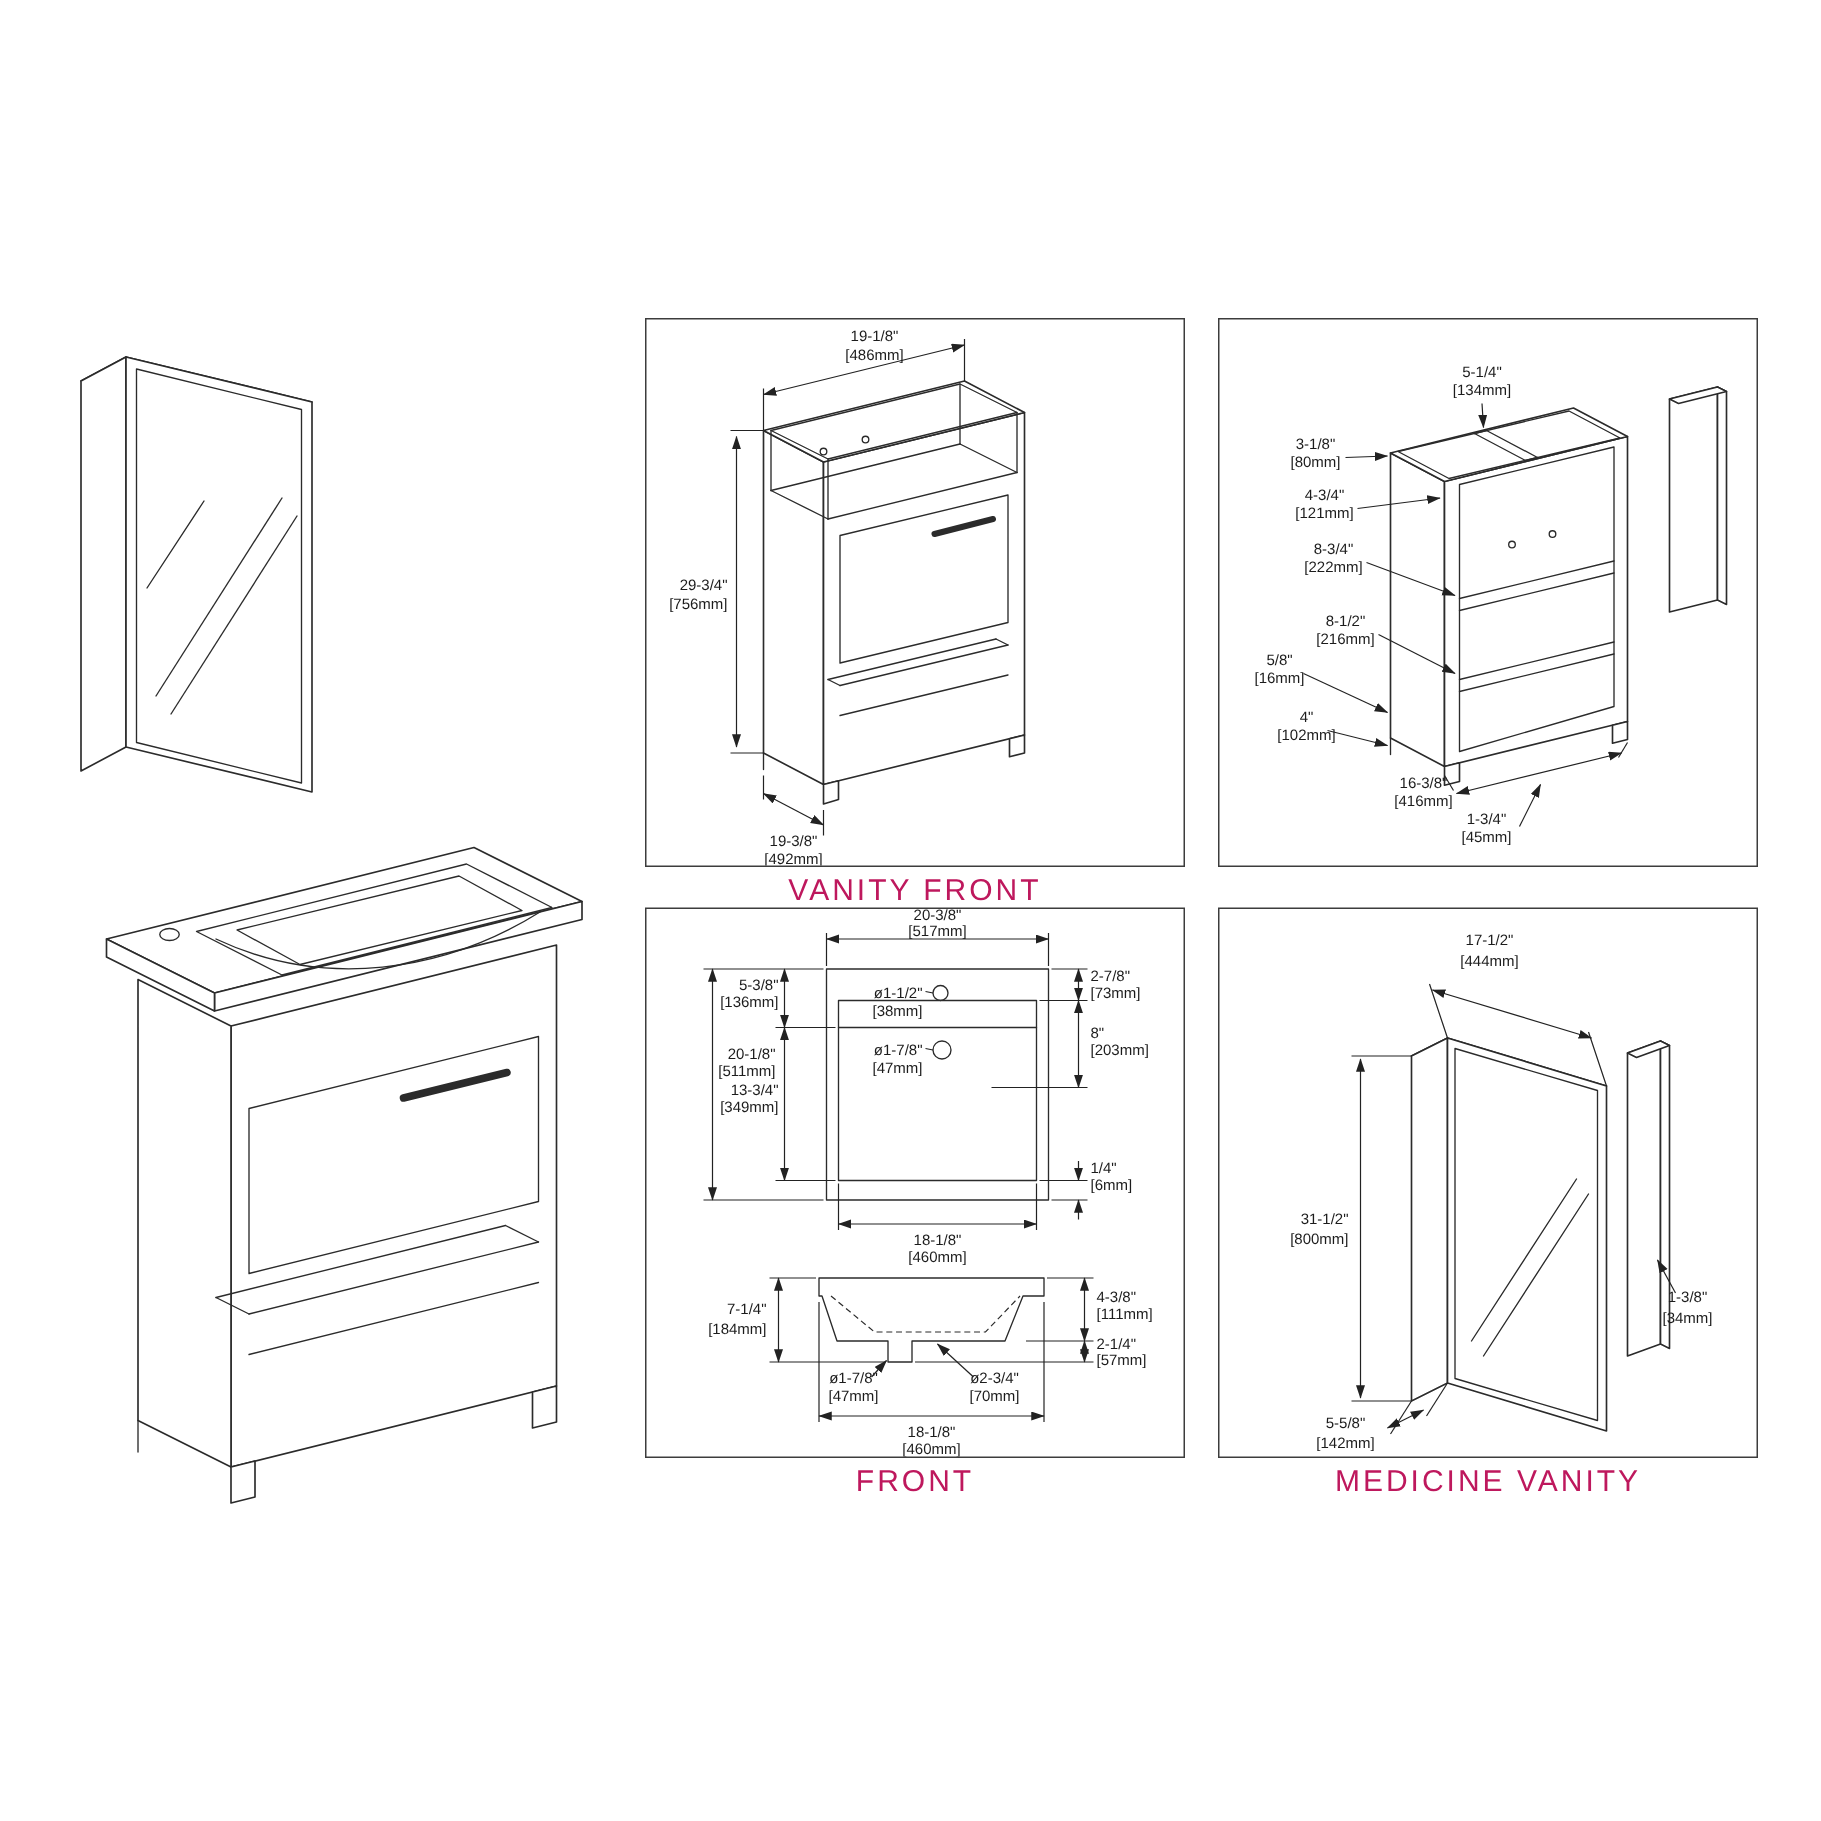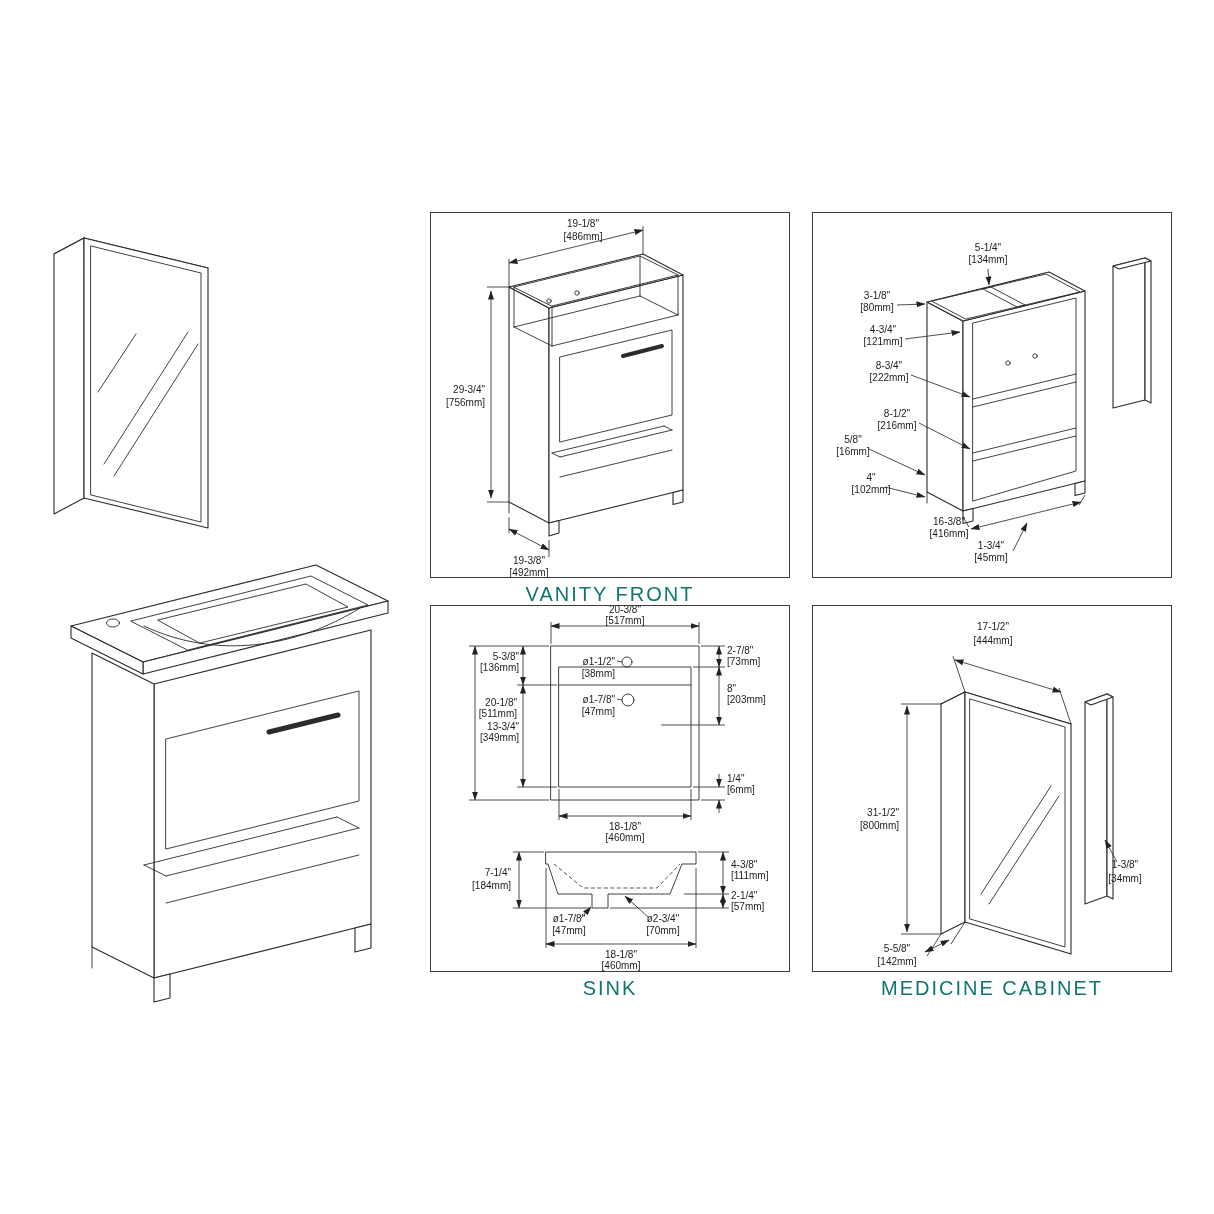--- a/index.html
+++ b/index.html
@@ -2,21 +2,21 @@
 <html><head>
 <meta charset="utf-8">
 <style>
   *{margin:0;padding:0;box-sizing:border-box}
   html,body{background:#fff}
   body{width:1214px;height:1214px;font-family:"Liberation Sans",sans-serif}
   .canvas{position:relative;width:1214px;height:1214px;background:#fff;overflow:hidden}
   .fig{position:absolute}
   .panel{position:absolute;border:1px solid #3c3c3c;background:#fff}
   .panel svg{display:block}
-  .panel-title{position:absolute;text-align:center;font-size:20px;letter-spacing:2px;color:#0f766e;font-weight:500}
+  .panel-title{position:absolute;text-align:center;font-size:20px;letter-spacing:2px;color:#be185d;font-weight:500}
   text.dim{font-family:"Liberation Sans",sans-serif;font-size:10px;fill:#1c1c1c}
   .fc{stroke:#2b2b2b;stroke-width:1.1;fill:#ffffff;stroke-linejoin:round}
   .ln{stroke:#2b2b2b;stroke-width:0.9;fill:none;stroke-linejoin:round;stroke-linecap:round}
   .hndl{stroke:#2b2b2b;stroke-width:4;fill:none;stroke-linecap:round}
   .hndl2{stroke:#2b2b2b;stroke-width:5;fill:none;stroke-linecap:round}
   .dimln{stroke:#222;stroke-width:0.8;fill:none}
   .dash{stroke:#2b2b2b;stroke-width:0.8;fill:none;stroke-dasharray:4 2.5}
 </style>
 </head>
 <body>
@@ -290,21 +290,21 @@
         <line class="dimln" x1="218" y1="312" x2="194" y2="290" marker-end="url(#arr3)"></line>
 
         <line class="dimln" x1="115" y1="262" x2="115" y2="342"></line>
         <line class="dimln" x1="265" y1="262" x2="265" y2="342"></line>
         <line class="dimln" x1="115" y1="338" x2="265" y2="338" marker-start="url(#arr3)" marker-end="url(#arr3)"></line>
         <text class="dim" x="190" y="352" text-anchor="middle">18-1/8"</text>
         <text class="dim" x="190" y="363" text-anchor="middle">[460mm]</text>
       </g>
     </svg>
   </div>
-  <div class="panel-title" style="left:430px;top:977px;width:360px">SINK</div>
+  <div class="panel-title" style="left:430px;top:977px;width:360px">FRONT</div>
 
   <div class="panel" style="left:812px;top:605px;width:360px;height:367px">
     <svg width="358" height="365" viewBox="0 0 358 365">
       <defs>
         <marker id="arr4" markerWidth="9" markerHeight="8" refX="8.5" refY="3" orient="auto-start-reverse" markerUnits="userSpaceOnUse">
           <path d="M0,0 L9,3 L0,6 Z" fill="#222"></path>
         </marker>
       </defs>
       <g>
         <polygon class="fc" points="128,98 152,86 258,118 234,130"></polygon>
@@ -337,15 +337,15 @@
         <line class="dimln" x1="304" y1="256" x2="292" y2="234" marker-end="url(#arr4)"></line>
 
         <line class="dimln" x1="128" y1="328" x2="114" y2="350"></line>
         <line class="dimln" x1="152" y1="316" x2="138" y2="338"></line>
         <line class="dimln" x1="112" y1="346" x2="136" y2="334" marker-start="url(#arr4)" marker-end="url(#arr4)"></line>
         <text class="dim" x="84" y="346" text-anchor="middle">5-5/8"</text>
         <text class="dim" x="84" y="359" text-anchor="middle">[142mm]</text>
       </g>
     </svg>
   </div>
-  <div class="panel-title" style="left:812px;top:977px;width:360px">MEDICINE CABINET</div>
+  <div class="panel-title" style="left:812px;top:977px;width:360px">MEDICINE VANITY</div>
 
 </div>
 
 </body></html>

